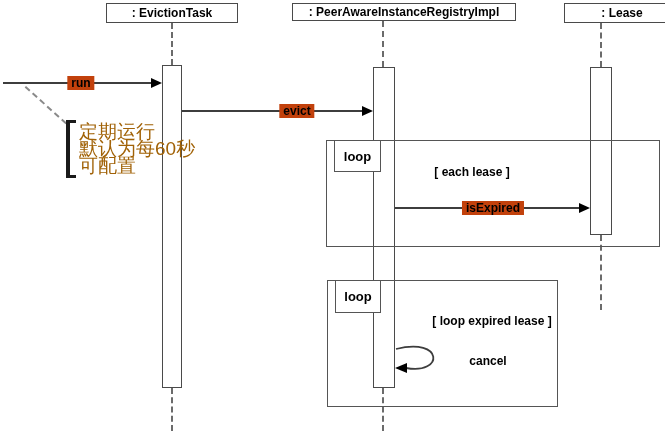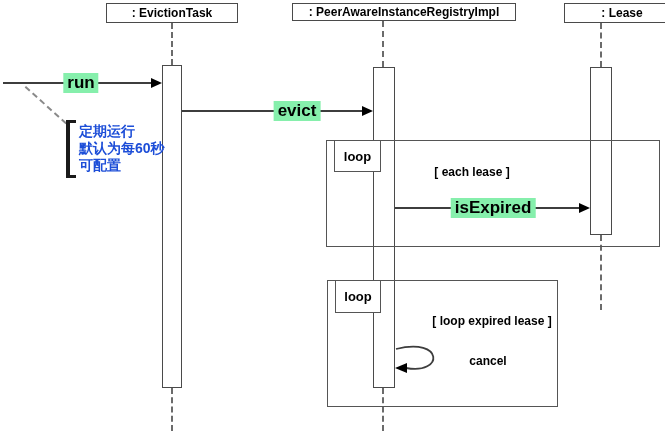--- a/index.html
+++ b/index.html
@@ -15,39 +15,39 @@
   }
   .life { position:absolute; width:0; border-left:2px dashed #6b6b6b; }
   .bar  { position:absolute; width:20px; background:#fff; border:1.5px solid #4a4a4a; }
   .msg  { position:absolute; height:2px; background:#3d3d3d; }
   .arrow-r {
     position:absolute; width:0; height:0;
     border-top:5px solid transparent; border-bottom:5px solid transparent;
     border-left:11px solid #000;
   }
   .msg-label {
-    position:absolute; transform:translate(-50%,-50%); background:#86efac;
-    padding:0 4px; font-weight:bold; font-size:17px; white-space:nowrap;
+    position:absolute; transform:translate(-50%,-50%); background:#c2410c;
+    padding:0 4px; font-weight:bold; font-size:12px; white-space:nowrap;
   }
   .plain-label {
     position:absolute; transform:translate(-50%,-50%);
     font-weight:bold; font-size:12px; white-space:nowrap;margin-left:15px;
   }
   .frame { position:absolute; border:1.5px solid #555; background:transparent; }
   .frame-op {
     position:absolute; border:1.5px solid #555; background:#fff;
     font-weight:bold; font-size:13px; display:flex; align-items:center; justify-content:center;margin-left:8px;
   }
   .note-bracket {
     position:absolute; width:10px;
     border-left:4px solid #1a1a1a; border-top:3px solid #1a1a1a; border-bottom:3px solid #1a1a1a;
   }
   .note-text {
-    position:absolute; font-weight:bold; font-size:14px; line-height:17px;
-    white-space:nowrap; color:#1d4ed8;
+    position:absolute; font-weight:normal; font-size:19px; line-height:17px;
+    white-space:nowrap; color:#a16207;
   }
   .pointer {
     position:absolute; height:0; border-top:2px dashed #8a8a8a;
     transform-origin:0 0;
   }
   .selfmsg { position:absolute; }
 </style>
 </head>
 <body>
 

